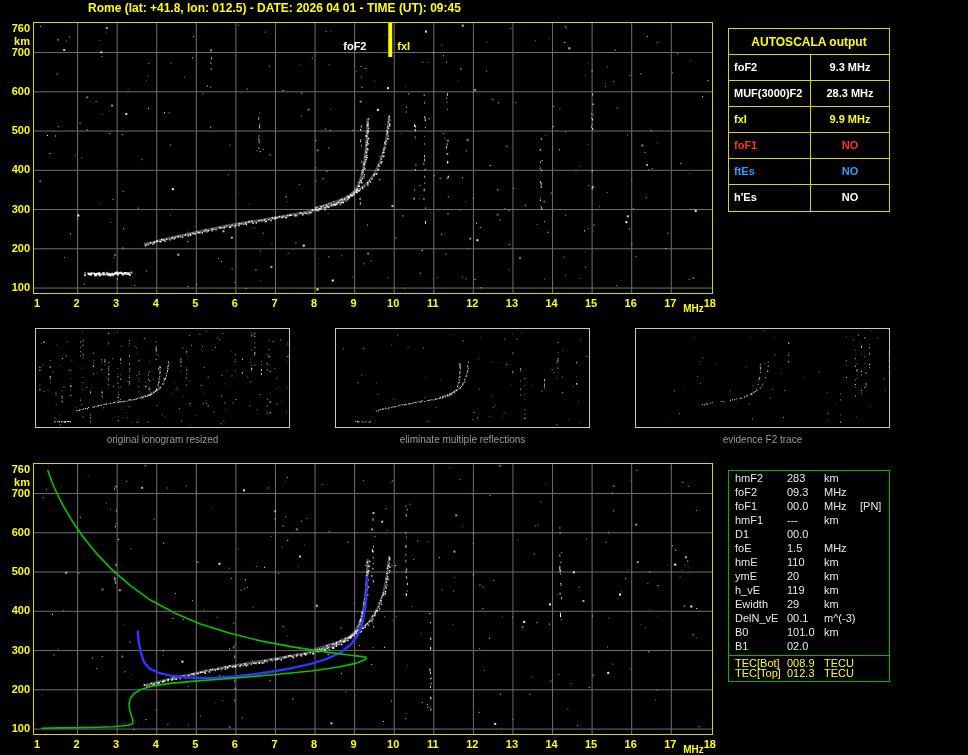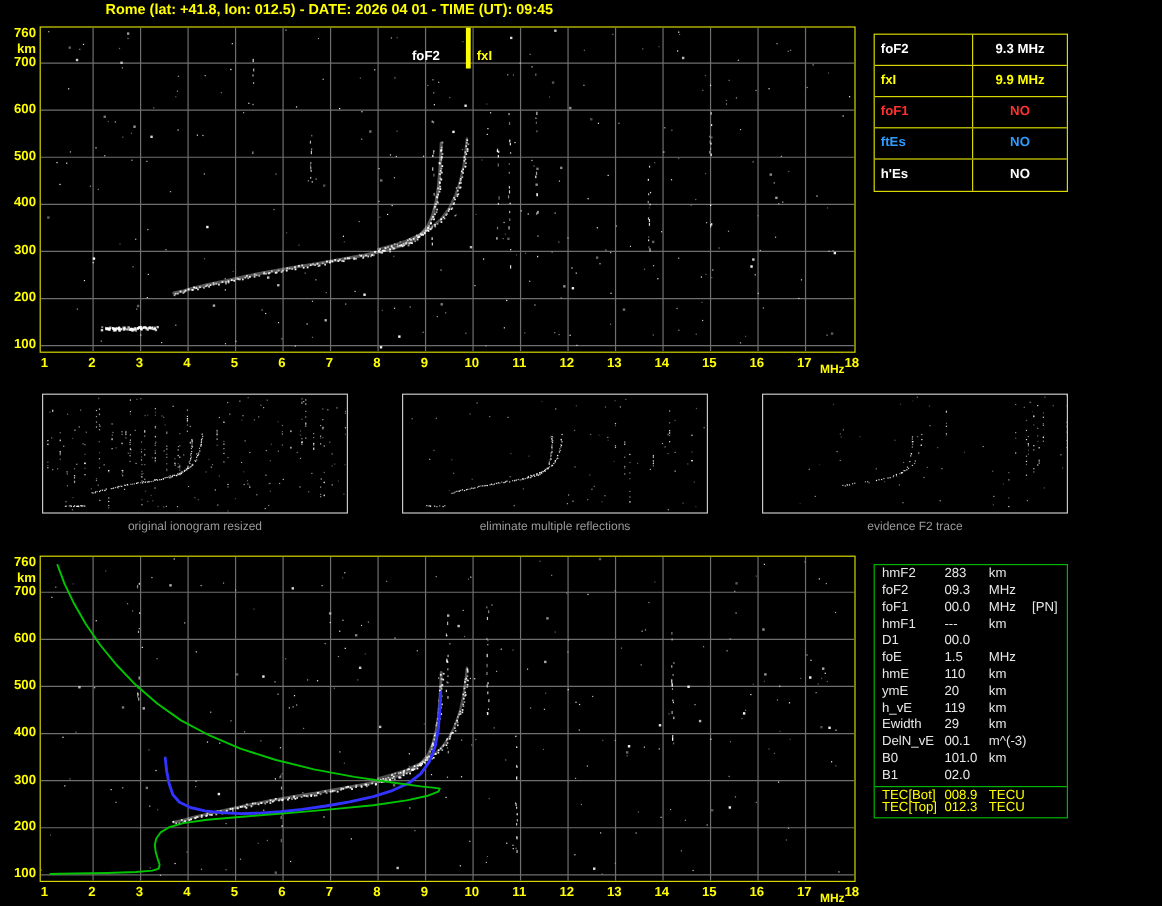--- a/index.html
+++ b/index.html
@@ -2366,23 +2366,28 @@
     <span class="xtick" style="left: 500.96px; top: 275px;">13</span>
     <span class="xtick" style="left: 540.54px; top: 275px;">14</span>
     <span class="xtick" style="left: 580.12px; top: 275px;">15</span>
     <span class="xtick" style="left: 619.7px; top: 275px;">16</span>
     <span class="xtick" style="left: 659.28px; top: 275px;">17</span>
     <span class="xtick" style="left: 698.86px; top: 275px;">18</span>
     <span class="unitlab" style="left: 683.28px; top: 281px;">MHz</span>
   </div>
 
 <div class="as-box" id="autoscala-box">
+    <div class="as-title">AUTOSCALA output</div>
     <div class="as-row">
       <div class="as-label" style="color: rgb(255, 255, 255);">foF2</div>
       <div class="as-value" style="color: rgb(255, 255, 255);">9.3 MHz</div>
+    </div>
+    <div class="as-row">
+      <div class="as-label" style="color: rgb(255, 255, 255);">MUF(3000)F2</div>
+      <div class="as-value" style="color: rgb(255, 255, 255);">28.3 MHz</div>
     </div>
     <div class="as-row">
       <div class="as-label" style="color: rgb(255, 255, 0);">fxI</div>
       <div class="as-value" style="color: rgb(255, 255, 0);">9.9 MHz</div>
     </div>
     <div class="as-row">
       <div class="as-label" style="color: rgb(255, 48, 48);">foF1</div>
       <div class="as-value" style="color: rgb(255, 48, 48);">NO</div>
     </div>
     <div class="as-row">

